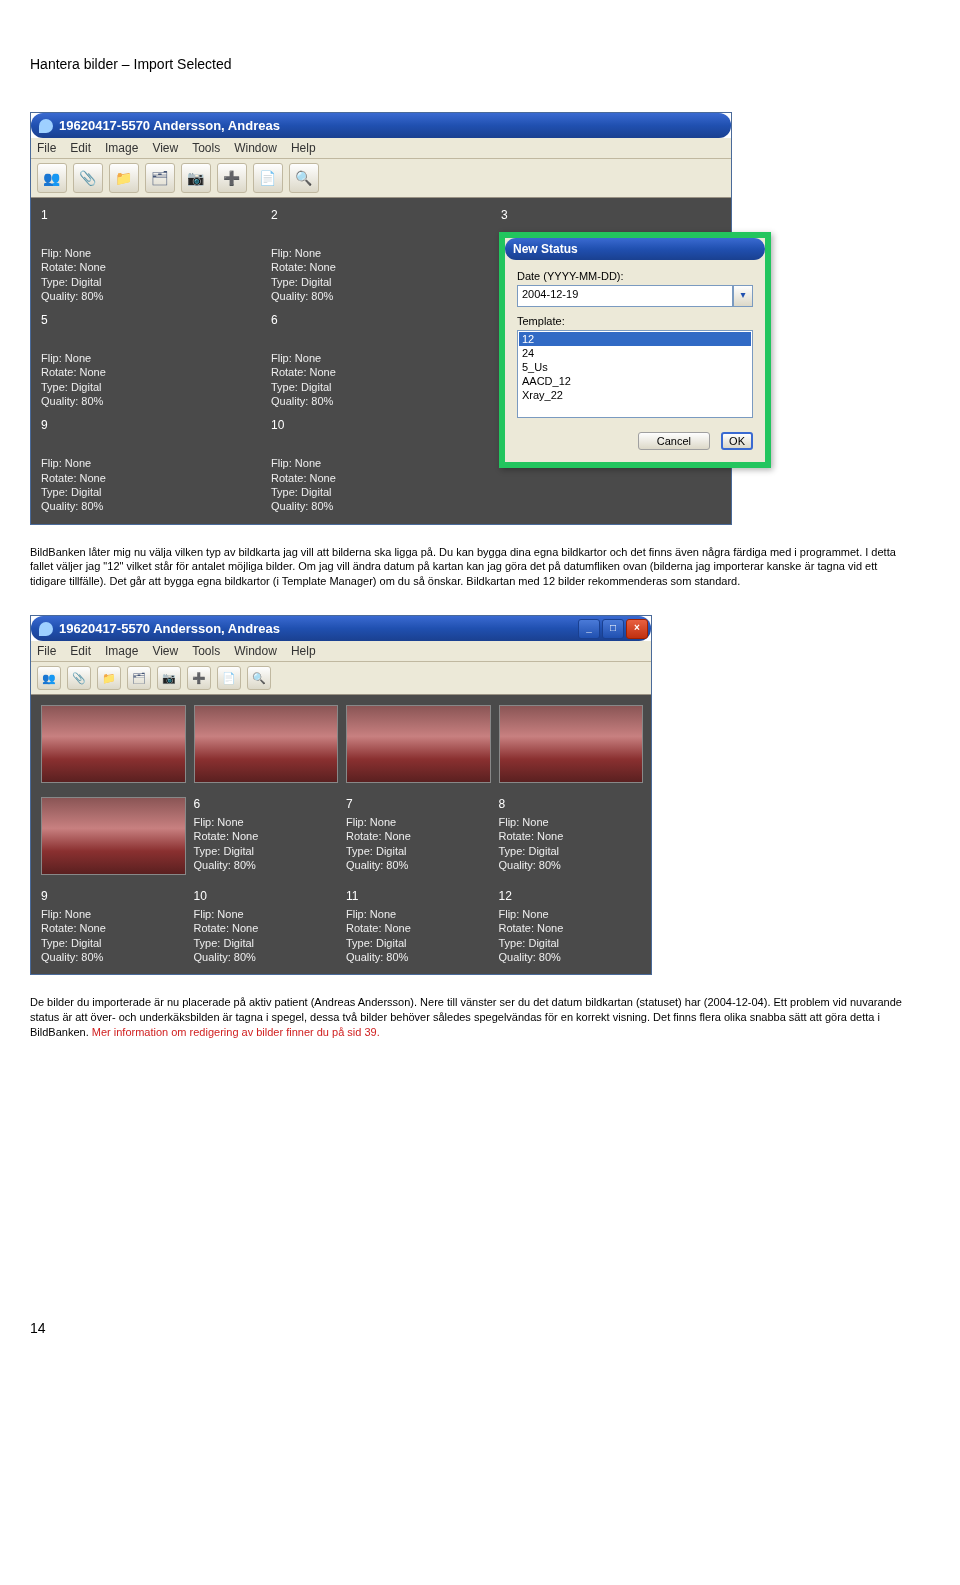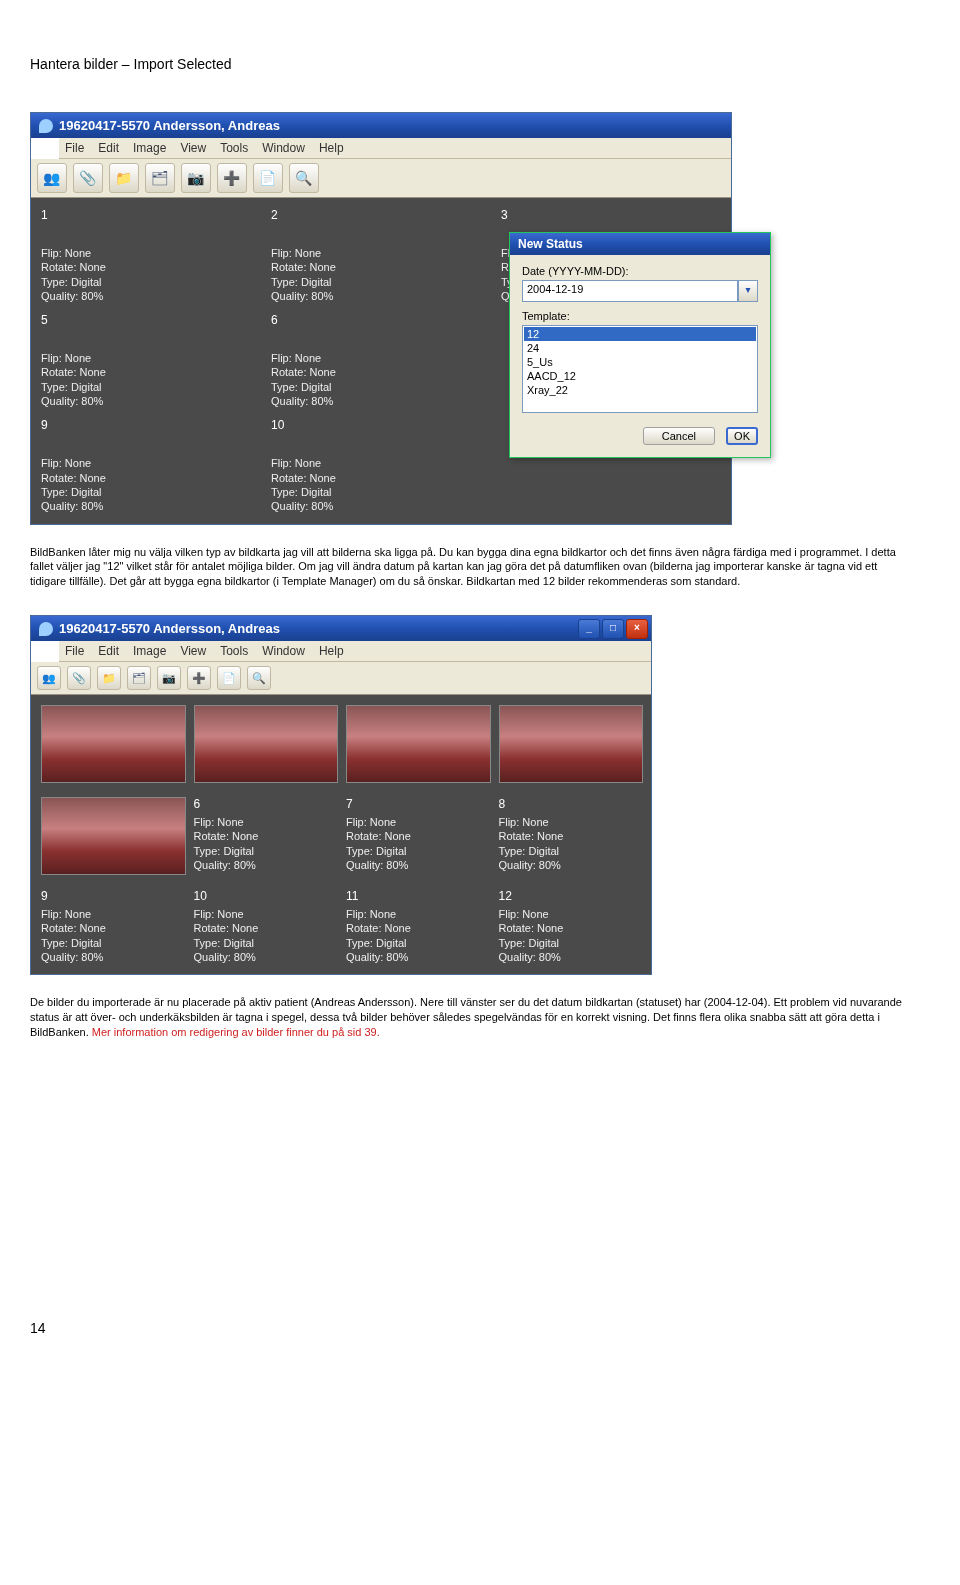--- a/index.html
+++ b/index.html
@@ -29,20 +29,21 @@
   .titlebar {
     background: linear-gradient(to bottom, #3a6ad1 0%, #2050b0 50%, #1a4090 100%);
     color: #fff;
     padding: 5px 8px;
     font-weight: bold;
     font-size: 13px;
     display: flex;
     align-items: center;
     gap: 6px;
     position: relative;
+    border-radius: 12px;
   }
   .titlebar .app-icon {
     width: 14px; height: 14px;
     background: #9ed0ff;
     border-radius: 50% 50% 50% 0;
   }
   .win-controls {
     position: absolute;
     right: 3px;
     top: 3px;
@@ -61,21 +62,20 @@
   }
   .win-btn.close { background: linear-gradient(to bottom, #e86040, #c03010); border-color: #a02000; }
   .menubar {
     background: #ece9d8;
     padding: 3px 6px;
     display: flex;
     gap: 14px;
     color: #333;
     font-size: 12px;
     border-bottom: 1px solid #c0b8a0;
-    margin-left: 28px;
   }
   .toolbar {
     background: #ece9d8;
     padding: 4px 6px;
     display: flex;
     gap: 6px;
     border-bottom: 1px solid #9a9284;
   }
   .tool-btn {
     width: 28px; height: 28px;
@@ -138,21 +138,21 @@
     color: #888;
     font-size: 10px;
   }
   
   .dialog {
     position: absolute;
     right: -40px;
     top: 34px;
     width: 260px;
     background: #ece9d8;
-    border: 1px solid #22c55e;
+    border: 6px solid #22c55e;
     box-shadow: 2px 2px 6px rgba(0,0,0,.3);
     font-family: Tahoma, Arial, sans-serif;
   }
   .dialog .titlebar { font-size: 12px; padding: 4px 8px; }
   .dialog-body {
     padding: 10px 12px 12px 12px;
     font-size: 11px;
     color: #000;
   }
   .dialog-body .label { margin-bottom: 3px; }

